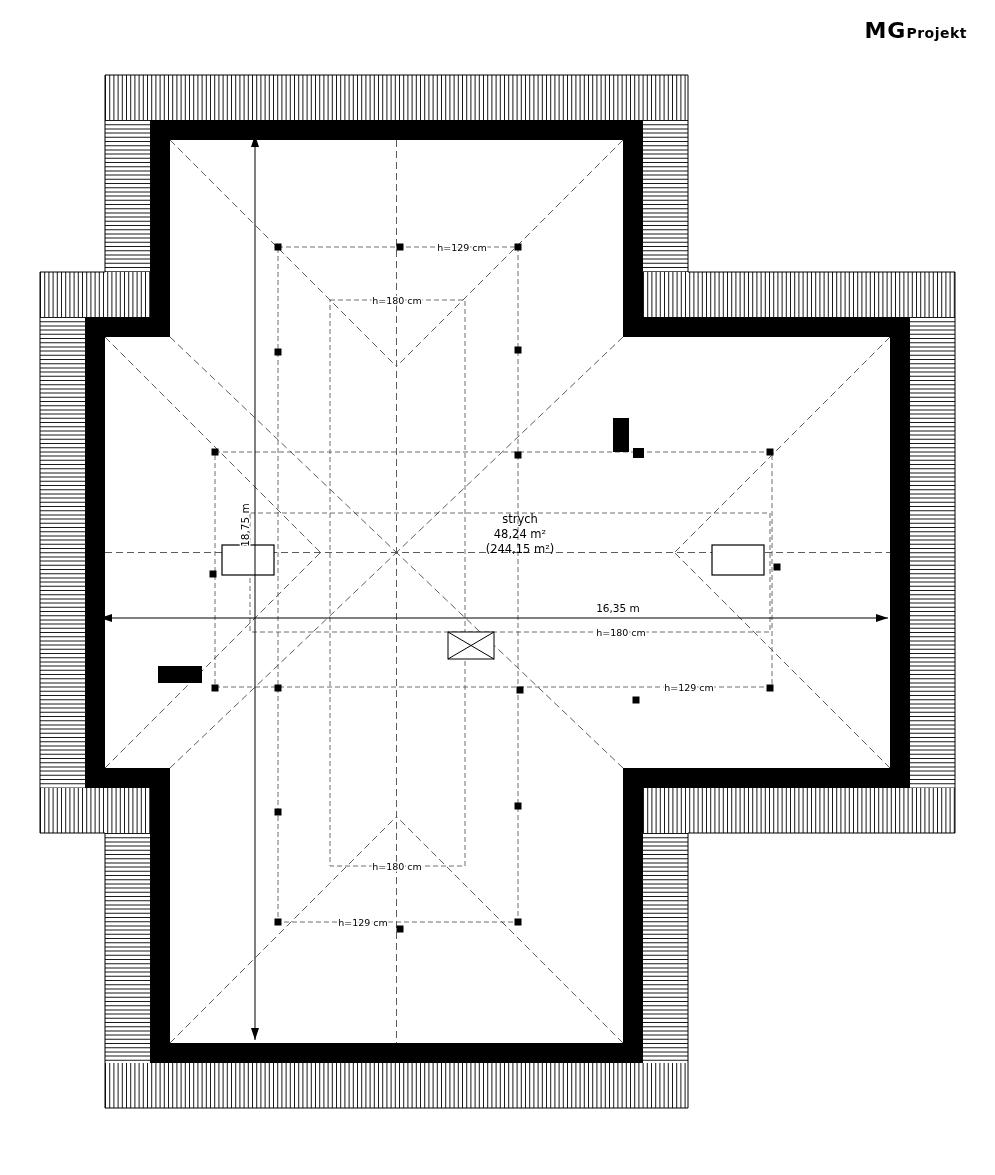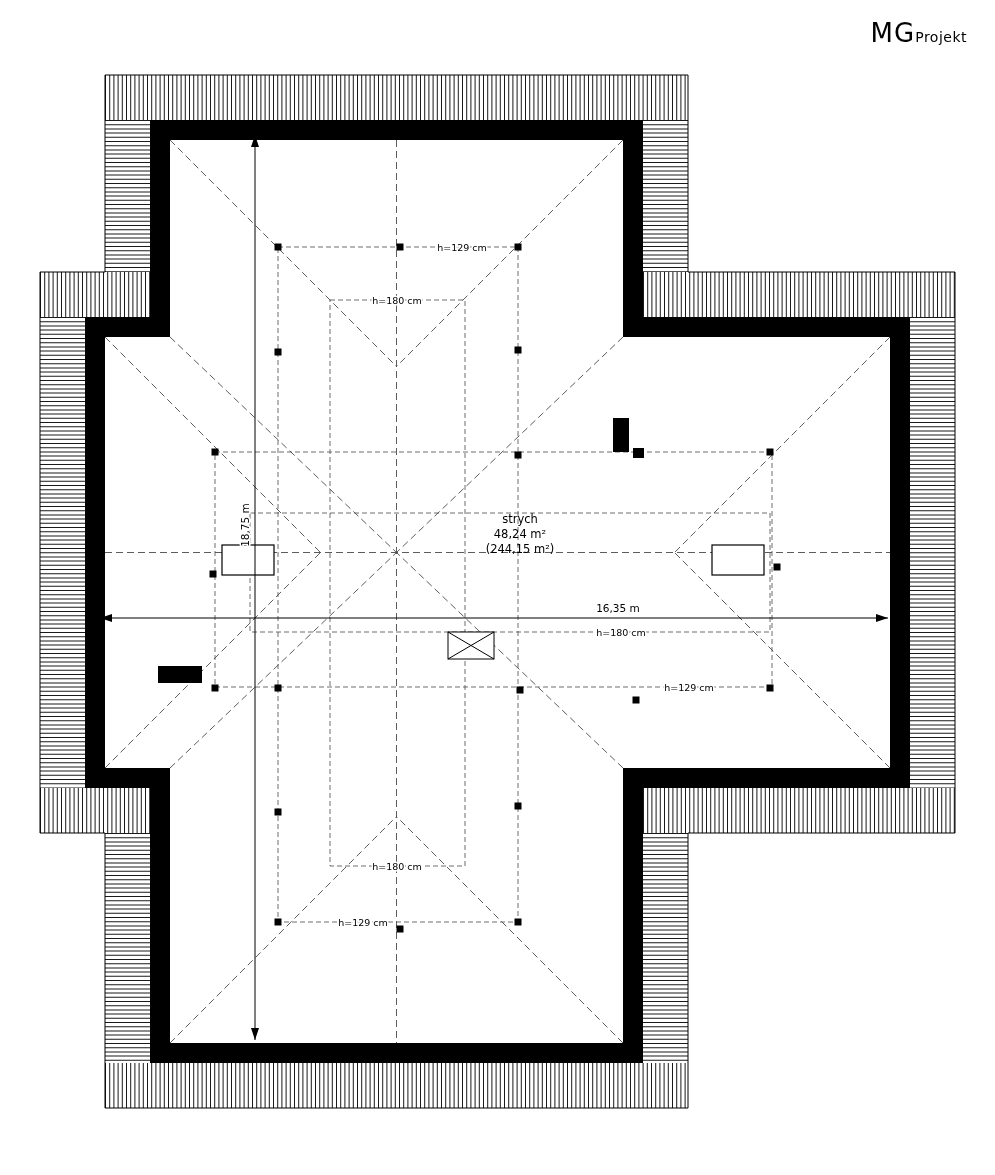--- a/index.html
+++ b/index.html
@@ -35,22 +35,22 @@
 
   
   .logo {
     position: absolute;
     top: 18px;
     right: 28px;
     color: #000;
     white-space: nowrap;
     user-select: none;
   }
-  .logo .mg      { font-size: 26px; font-weight: normal; letter-spacing: 1px; }
-  .logo .projekt { font-size: 14px; font-weight: normal; letter-spacing: 0.5px; text-align: right; }
+  .logo .mg      { font-size: 22px; font-weight: bold; letter-spacing: 1px; }
+  .logo .projekt { font-size: 14px; font-weight: bold; letter-spacing: 0.5px; text-align: right; }
 </style>
 </head>
 <body>
 
 <div class="stage">
 
   <div class="logo">
     <span class="mg">MG</span><span class="projekt">Projekt</span>
   </div>
 

